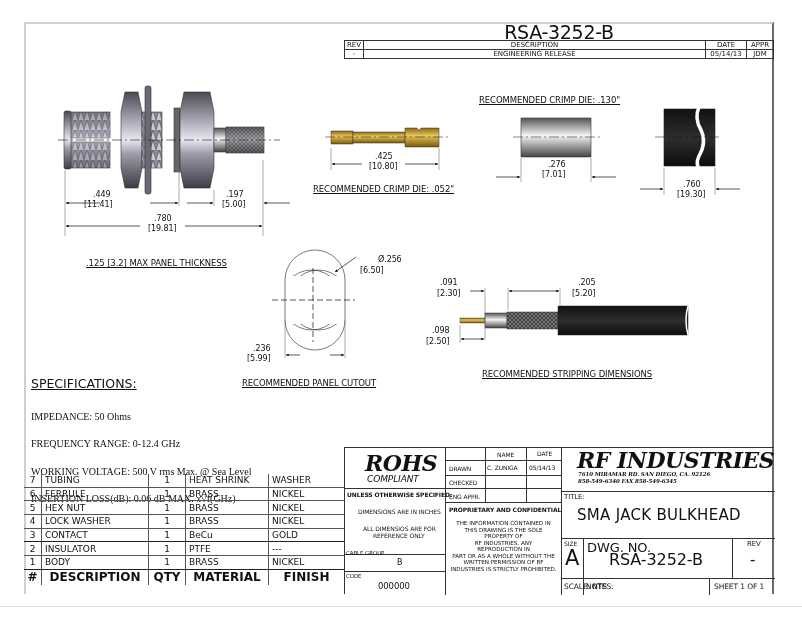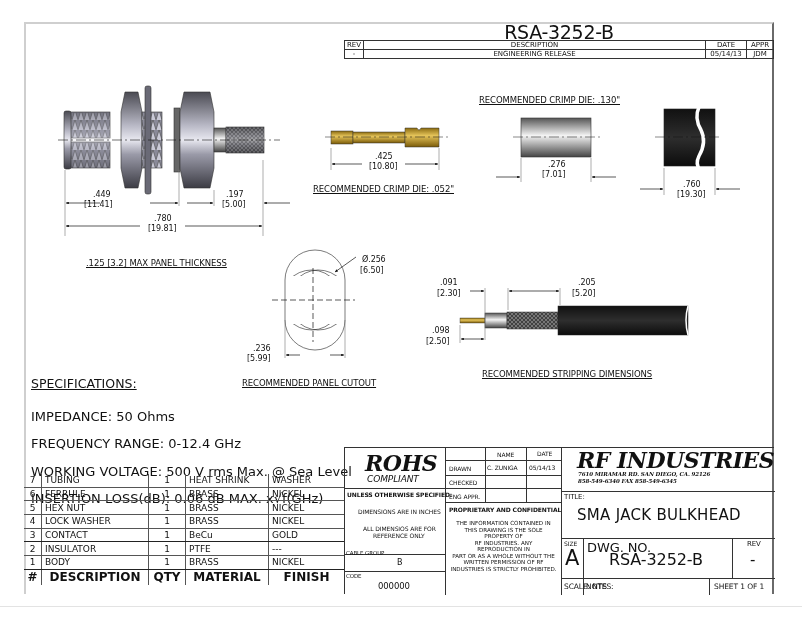--- a/index.html
+++ b/index.html
@@ -10,21 +10,21 @@
   .t{position:absolute;white-space:nowrap;font-size:8px;letter-spacing:-0.1px;}
   .u{text-decoration:underline;}
   
   .rev{position:absolute;left:344px;top:22px;width:430px;height:40px;}
   .rev-title{position:absolute;left:0;top:0;width:430px;text-align:center;font-size:19px;line-height:20px;letter-spacing:-0.3px;}
   table{border-collapse:collapse;}
   .revtbl{position:absolute;left:0;top:18px;width:430px;font-size:7px;}
   .revtbl td{border:1px solid #333;padding:0 2px;height:8px;line-height:8px;text-align:center;}
   
   .spec-title{position:absolute;left:31px;top:376px;font-size:12.5px;text-decoration:underline;}
-  .specs{position:absolute;left:31px;top:394px;font-size:13px;line-height:9.1px;white-space:pre;}
+  .specs{position:absolute;left:31px;top:394px;font-size:10px;line-height:9.1px;white-space:pre;font-family:Liberation Serif, serif;}
   
   .bom{position:absolute;left:24px;top:474px;width:320px;font-size:9px;}
   .bom td{border-bottom:1px solid #555;height:12.7px;line-height:12px;padding:0 3px;}
   .bom td.n{width:11px;text-align:center;border-right:1px solid #555;}
   .bom td.d{width:100px;border-right:1px solid #555;}
   .bom td.q{width:30px;text-align:center;border-right:1px solid #555;}
   .bom td.m{width:76px;border-right:1px solid #555;}
   .bom tr.hdr td{font-weight:bold;font-size:12px;height:15px;text-align:center;border-bottom:none;}
   .bom tr.thick td{border-bottom:1.5px solid #222;}
   
@@ -196,21 +196,21 @@
 <div class="t" style="left:369px;top:162px">[10.80]</div>
 <div class="t u" style="left:313px;top:184px;font-size:8.5px">RECOMMENDED CRIMP DIE: .052"</div>
 
 <div class="t u" style="left:479px;top:95px;font-size:8.5px">RECOMMENDED CRIMP DIE: .130"</div>
 <div class="t" style="left:548px;top:160px">.276</div>
 <div class="t" style="left:542px;top:170px">[7.01]</div>
 
 <div class="t" style="left:683px;top:180px">.760</div>
 <div class="t" style="left:677px;top:190px">[19.30]</div>
 
-<div class="t" style="left:362px;top:255px">Ø.256</div>
+<div class="t" style="left:378px;top:255px">Ø.256</div>
 <div class="t" style="left:360px;top:266px">[6.50]</div>
 <div class="t" style="left:253px;top:344px">.236</div>
 <div class="t" style="left:247px;top:354px">[5.99]</div>
 <div class="t u" style="left:242px;top:378px;font-size:8.5px">RECOMMENDED PANEL CUTOUT</div>
 
 <div class="t" style="left:440px;top:278px">.091</div>
 <div class="t" style="left:437px;top:289px">[2.30]</div>
 <div class="t" style="left:578px;top:278px">.205</div>
 <div class="t" style="left:572px;top:289px">[5.20]</div>
 <div class="t" style="left:432px;top:326px">.098</div>

